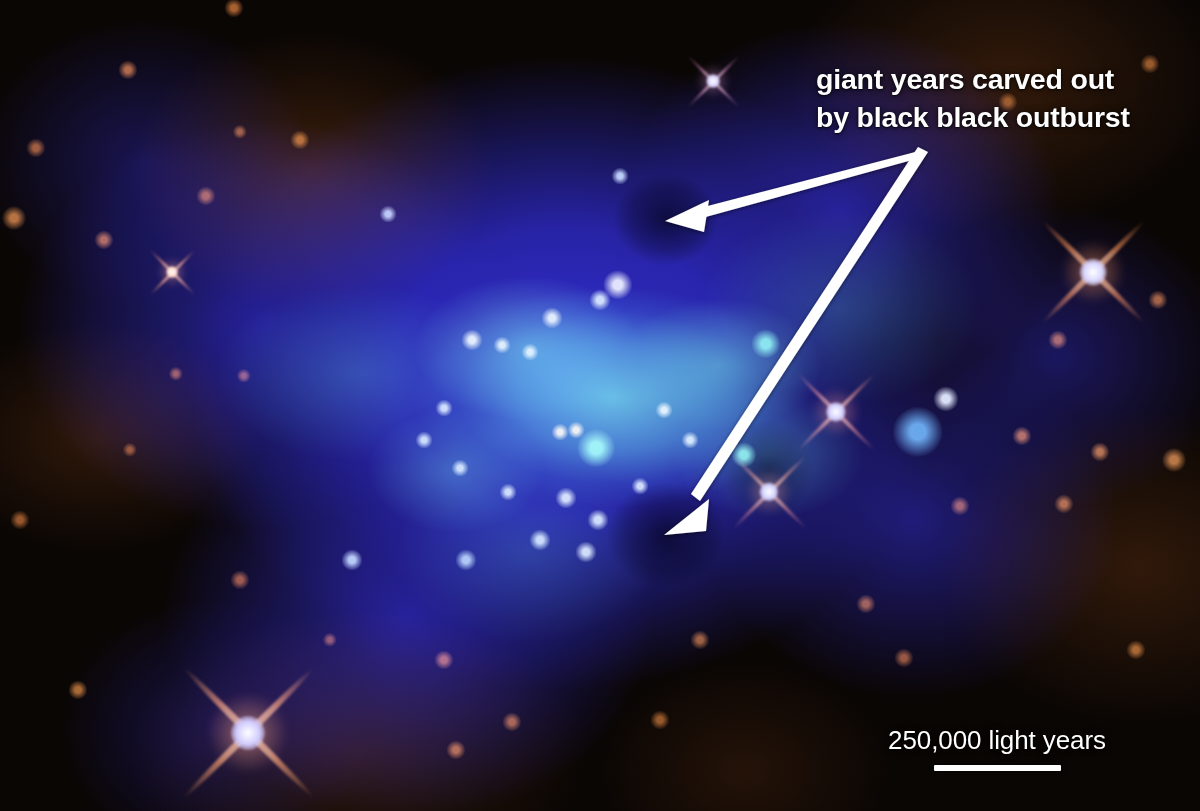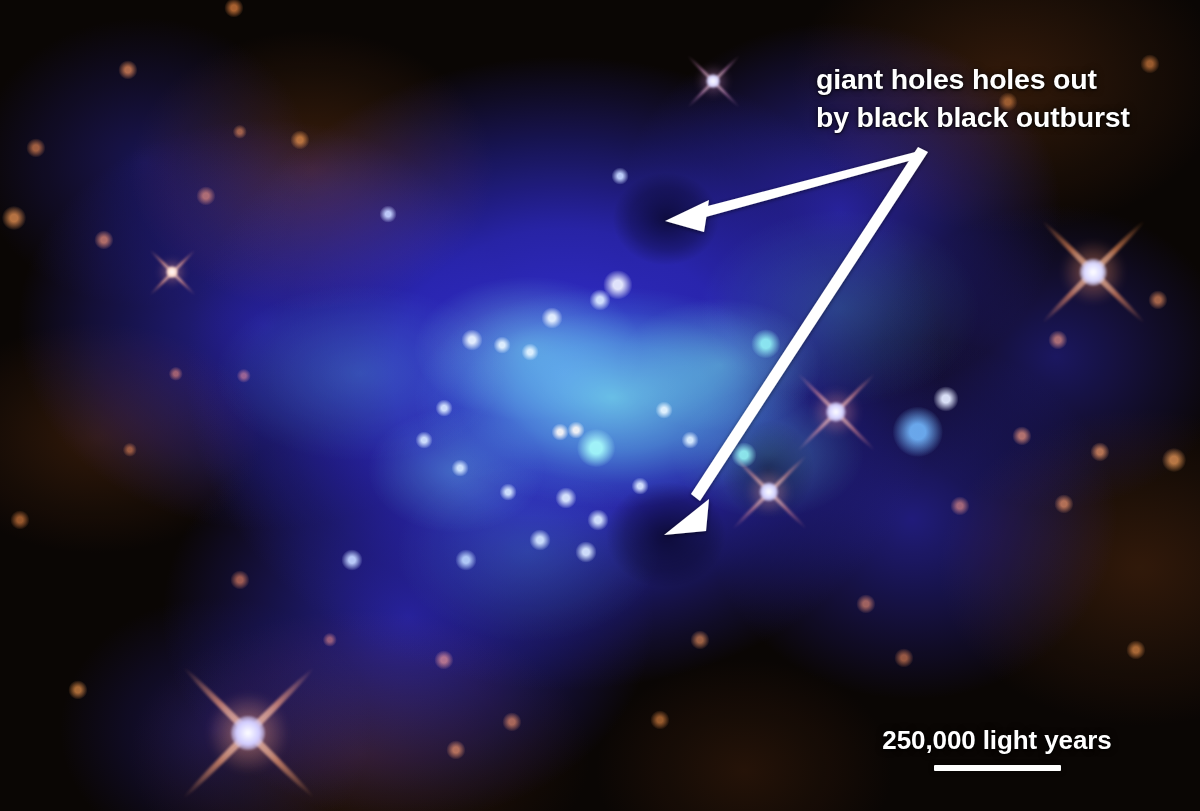--- a/index.html
+++ b/index.html
@@ -103,21 +103,21 @@
   }
   #callout .ln{display:block;}
 
   #scalewrap{
     position:absolute;
     left:842px;top:725px;
     width:310px;
     text-align:center;
   }
   #scalelabel{
-    color:#fff;font-size:26px;font-weight:bold;
+    color:#fff;font-size:26px;font-weight:normal;
     letter-spacing:-.1px;
     text-shadow:0 0 7px rgba(0,0,0,.75),0 1px 2px rgba(0,0,0,.8);
     white-space:nowrap;
   }
   #scalebar{
     margin:9px auto 0;
     width:127px;height:6px;
     background:#fff;
     border-radius:1px;
     box-shadow:0 0 5px rgba(0,0,0,.6);
@@ -250,21 +250,21 @@
 
         <polygon id="headA" fill="#ffffff" points="665,221 709,200 704,232"></polygon>
 
         <path id="shaftB" fill="#ffffff" stroke="none" d="M 928,152 L 700,501 L 691,494 L 918,147 Z"></path>
 
         <polygon id="headB" fill="#ffffff" points="664,535 709,499 706,531"></polygon>
       </g>
     </svg>
 
     <div id="callout">
-      <span class="ln">giant holes holes out</span>
+      <span class="ln">giant years carved out</span>
       <span class="ln">by black black outburst</span>
     </div>
 
     <div id="scalewrap">
       <div id="scalelabel">250,000 light years</div>
       <div id="scalebar"></div>
     </div>
 
   </div>
 </div>

